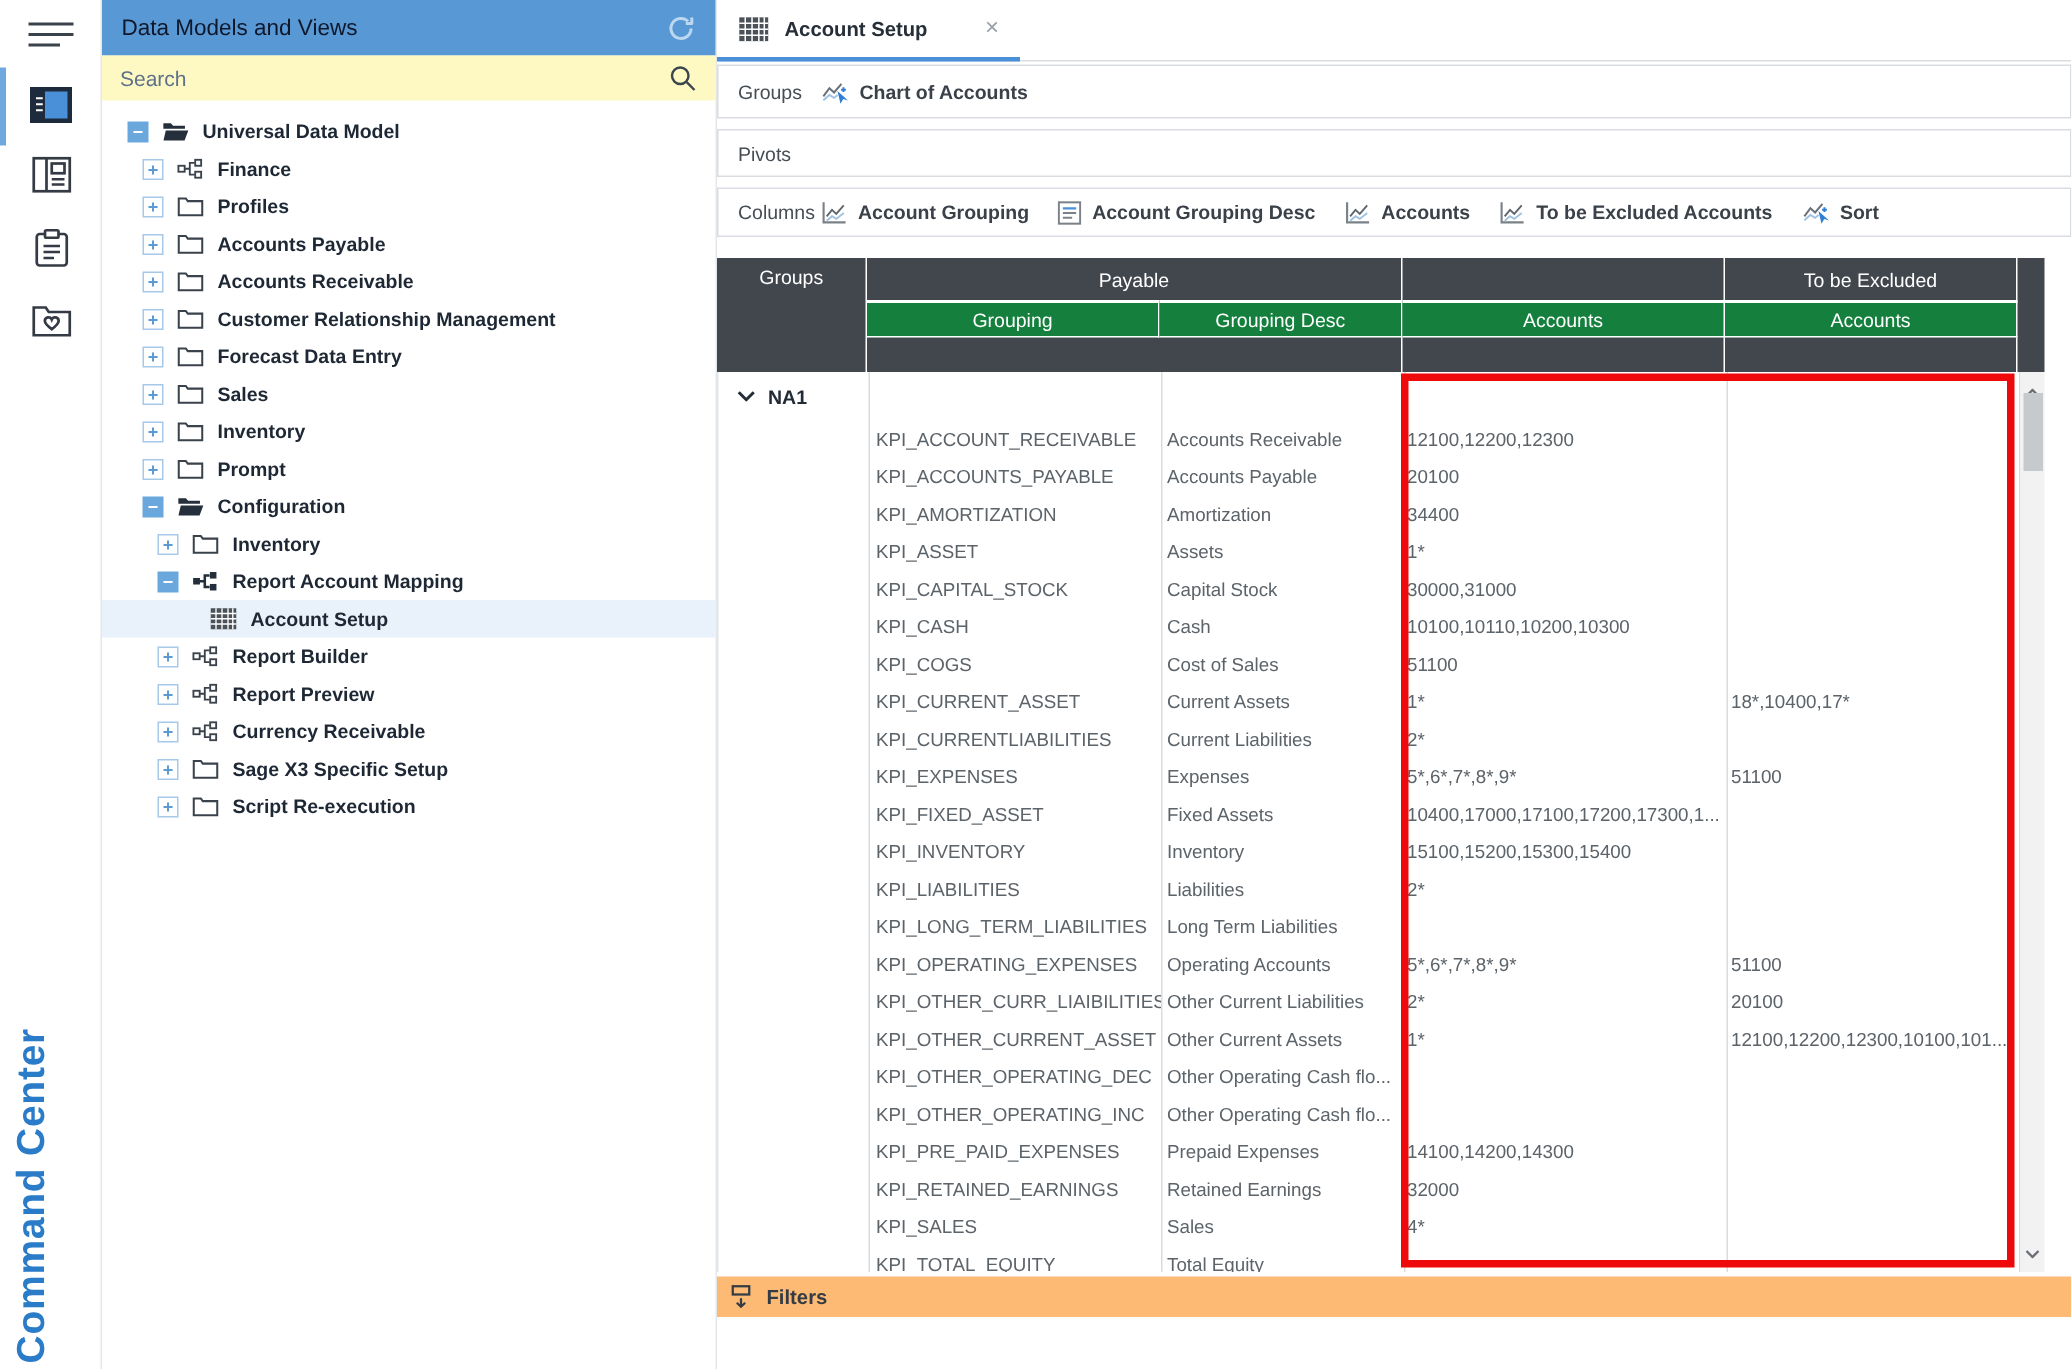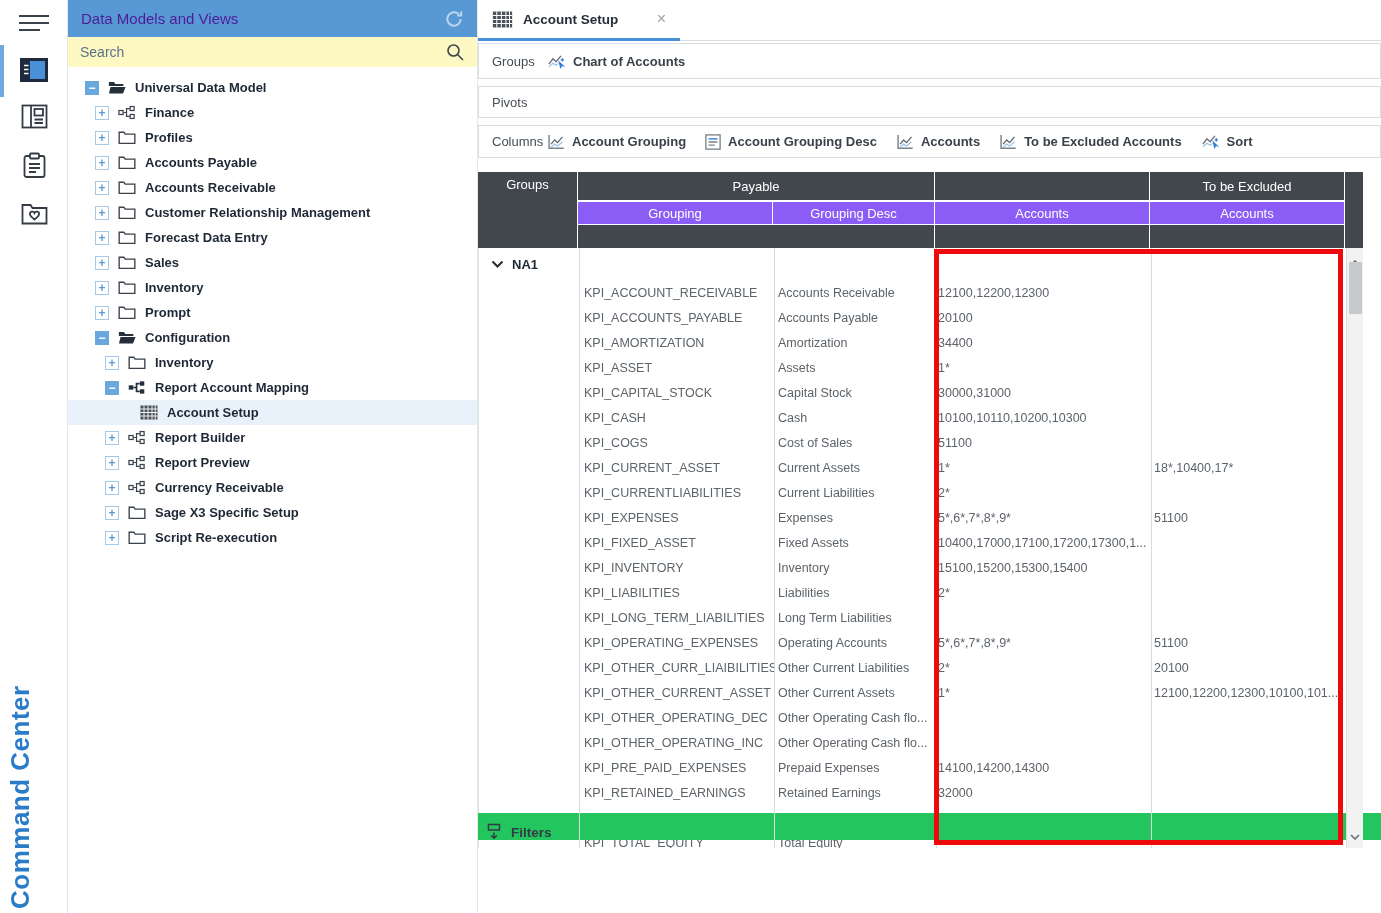--- a/index.html
+++ b/index.html
@@ -14,21 +14,21 @@
   .hamburger span:last-child { width:70%; }
   .rail-active-bar { position:absolute; left:0; top:45px; width:4px; height:52px; background:#70a9dd; }
   .rail-item { position:absolute; left:0; width:68px; display:flex; justify-content:center; cursor:pointer; }
   .ri-1 { top:58px; } .ri-2 { top:104px; } .ri-3 { top:152px; } .ri-4 { top:202px; }
   .vertical-brand { position:absolute; left:36px; bottom:4px; transform-origin:0 100%; transform:rotate(-90deg);
     white-space:nowrap; font-size:26px; font-weight:bold; letter-spacing:0.5px; color:#2a7cc9; }
 
   
   .tree-panel { position:absolute; left:68px; top:0; width:410px; height:913px; background:#fff; border-right:1px solid #e4e7ea; }
   .tree-header { height:37px; background:#5898d4; display:flex; align-items:center; padding:0 13px; }
-  .tree-title { color:#4c1d95; font-size:15px; flex:1; }
+  .tree-title { color:#0f172a; font-size:15px; flex:1; }
   .refresh-btn { cursor:pointer; display:flex; }
   .search-bar { height:30px; background:#fef9c3; display:flex; align-items:center; padding:0 12px; }
   .search-input { flex:1; border:none; outline:none; background:transparent; font-size:14px; color:#41536a; font-family:"Liberation Sans",sans-serif; }
   .search-input::placeholder { color:#5e7289; opacity:1; }
   .search-btn { cursor:pointer; display:flex; }
   .tree { padding-top:8px; }
   .tree-item { height:25px; display:flex; align-items:center; cursor:pointer; }
   .tree-item.selected { background:#e9f2fb; }
   .expander { width:14px; height:14px; flex:none; display:inline-flex; align-items:center; justify-content:center;
     font-size:12px; line-height:1; margin-right:9px; cursor:pointer; }
@@ -58,21 +58,21 @@
   
   .grid-wrap { position:absolute; left:0; top:172px; width:885px; }
   .gh { display:grid; grid-template-columns:100px 195px 162px 215px 195px 18px; grid-template-rows:28px 25px 23px;
     background:#42474d; width:885px; color:#fff; font-size:13px; }
   .gh div { display:flex; align-items:center; justify-content:center; }
   .gh-groups { grid-column:1; grid-row:1/4; border-right:1px solid #fff; align-items:flex-start !important; padding-top:5px; }
   .gh-account { grid-column:2/4; grid-row:1; border-right:1px solid #fff; }
   .gh-blank { grid-column:4; grid-row:1; border-right:1px solid #fff; }
   .gh-excluded { grid-column:5; grid-row:1; border-right:1px solid #fff; }
   .gh-sbcol { grid-column:6; grid-row:1/4; }
-  .gh-blue { grid-row:2; background:#8b5cf6; border-top:2px solid #fff; border-bottom:1px solid #fff; border-right:1px solid #fff; }
+  .gh-blue { grid-row:2; background:#15803d; border-top:2px solid #fff; border-bottom:1px solid #fff; border-right:1px solid #fff; }
   .b1 { grid-column:2; } .b2 { grid-column:3; } .b3 { grid-column:4; } .b4 { grid-column:5; }
   .gh-f { grid-row:3; } .f1 { grid-column:2/4; border-right:1px solid #fff; }
   .f2 { grid-column:4; border-right:1px solid #fff; } .f3 { grid-column:5; border-right:1px solid #fff; }
 
   .grid-body { position:relative; width:885px; height:600px; overflow:hidden; background:#fff;
     border-left:1px solid #e2e5e8; }
   .csep { position:absolute; top:0; bottom:0; width:1px; background:#d8dcdf; z-index:1; }
   .cs1{left:100px;} .cs2{left:295px;} .cs3{left:457px;} .cs4{left:672px;} .cs5{left:867px;}
   .b-group-row { height:32px; display:flex; align-items:center; padding-left:12px; gap:8px;text-align:center; }
   .b-group-label { font-size:13px; font-weight:bold; color:#222c37; }
@@ -82,22 +82,22 @@
   .c-g { padding-left:5px; } .c-d { padding-left:4px; } .c-a { padding-left:2px; } .c-x { padding-left:3px; }
 
   .vscroll { position:absolute; left:868px; top:0; width:17px; height:600px; background:#f2f2f2; z-index:2; }
   .vs-up { position:absolute; top:4px; left:3px; cursor:pointer; }
   .vs-down { position:absolute; bottom:4px; left:3px; cursor:pointer; }
   .vs-thumb { position:absolute; top:14px; left:2px; width:13px; height:52px; background:#c7cacd; cursor:grab; }
 
   .red-box { position:absolute; left:455px; top:1px; width:409px; height:596px; border:5px solid #ee0a0a;
     z-index:4; pointer-events:none; }
 
-  .filters-bar { position:absolute; left:0; top:813px; width:903px; height:27px; background:#22c55e;
-    display:flex; align-items:flex-end; gap:7px; padding-left:9px; cursor:pointer; }
+  .filters-bar { position:absolute; left:0; top:851px; width:903px; height:27px; background:#fdba74;
+    display:flex; align-items:center; gap:7px; padding-left:9px; cursor:pointer; }
   .filters-label { font-size:13.5px; font-weight:bold; color:#333b44; }
 </style>
 </head>
 <body>
 
 <div id="app">
 
   <div class="rail">
     <div class="hamburger">
         <span></span>

